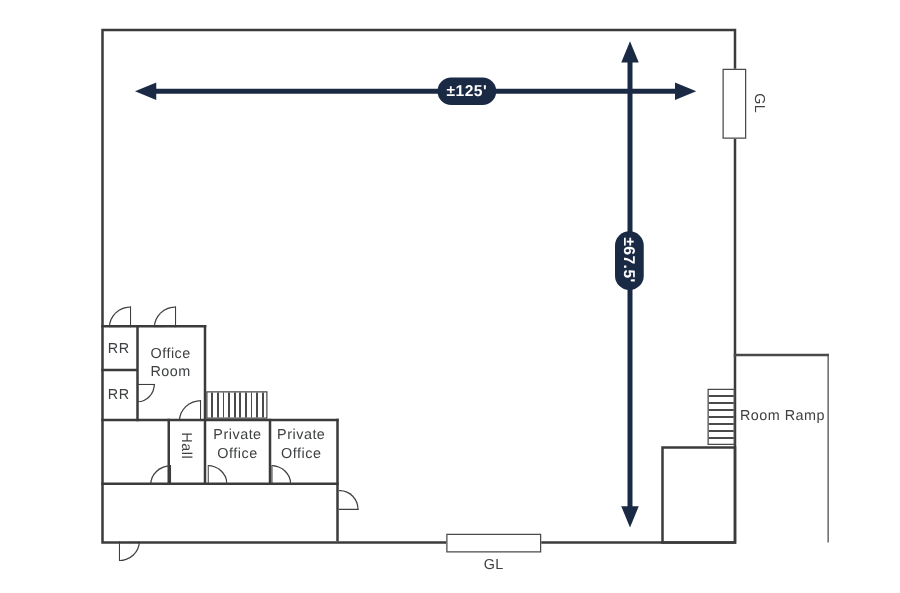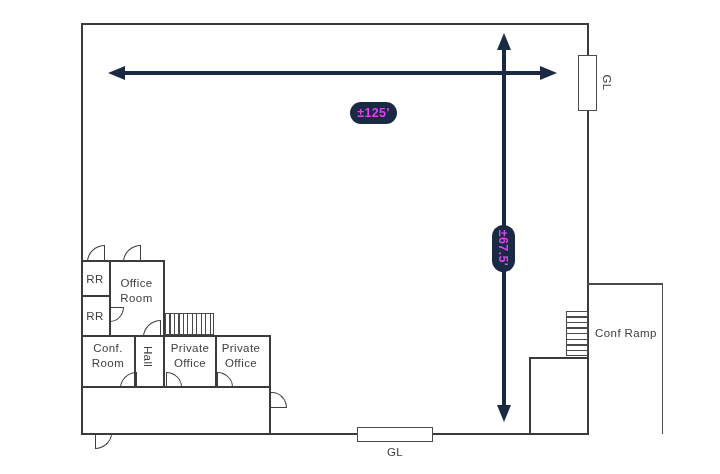--- a/index.html
+++ b/index.html
@@ -28,21 +28,21 @@
            border-top-right-radius:100% 100%;}
   .door.ne-bottom{border-top-width:1.5px;border-right-width:1.5px;border-bottom-width:1.5px;
            border-top-right-radius:100% 100%;}
   .door.se-left{border-bottom-width:1.5px;border-right-width:1.5px;border-left-width:1.5px;
            border-bottom-right-radius:100% 100%;}
   
   .dimline{position:absolute;background:#1b2a44;z-index:3;}
   .ahead{position:absolute;width:0;height:0;z-index:3;}
   .pill{position:absolute;background:#1b2a44;border-radius:12px;z-index:4;
         display:flex;align-items:center;justify-content:center;
-        color:#d946ef;font-size:12.5px;font-weight:bold;letter-spacing:.03em;margin-top:40px;}
+        color:#ffffff;font-size:12.5px;font-weight:bold;letter-spacing:.03em;}
   
   .lbl{position:absolute;color:#3e4042;font-size:11.5px;letter-spacing:.035em;
        line-height:1.32;text-align:center;z-index:7;font-weight:500;}
   .rot{display:flex;align-items:center;justify-content:center;}
   .rot span{transform:rotate(90deg);white-space:nowrap;}
 </style>
 </head>
 <body>
 
 <div id="stage">
@@ -90,25 +90,24 @@
   <div class="dimline" style="left:501.5px;top:47px;width:4px;height:360px;"></div>
   <div class="ahead" style="left:496.5px;top:33px;border-left:7px solid transparent;border-right:7px solid transparent;border-bottom:17px solid #1b2a44;"></div>
   <div class="ahead" style="left:496.5px;top:405px;border-left:7px solid transparent;border-right:7px solid transparent;border-top:17px solid #1b2a44;"></div>
   <div class="pill rot" style="left:492px;top:184.5px;width:23px;height:47px;">
     <span>±67.5'</span>
   </div>
 
   <div class="lbl" style="left:81px;top:272px;width:28px;">RR</div>
   <div class="lbl" style="left:81px;top:309px;width:28px;">RR</div>
   <div class="lbl" style="left:110px;top:276px;width:53px;">Office Room</div>
-  <div class="lbl" style="left:84px;top:341px;width:48px;">Conf. Room</div>
   <div class="lbl rot" style="left:138px;top:336px;width:20px;height:42px;">
     <span>Hall</span>
   </div>
   <div class="lbl" style="left:166px;top:341px;width:48px;">Private Office</div>
   <div class="lbl" style="left:217px;top:341px;width:48px;">Private Office</div>
-  <div class="lbl" style="left:590px;top:326px;width:72px;white-space:nowrap;">Conf Ramp</div>
+  <div class="lbl" style="left:590px;top:326px;width:72px;white-space:nowrap;">Room Ramp</div>
   <div class="lbl rot" style="left:597px;top:69px;width:18px;height:28px;">
     <span>GL</span>
   </div>
   <div class="lbl" style="left:377px;top:445px;width:36px;">GL</div>
 
 </div>
 
 </body></html>

